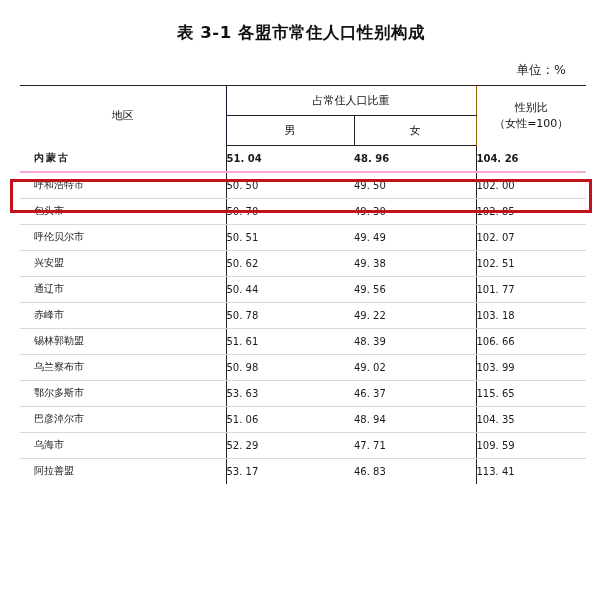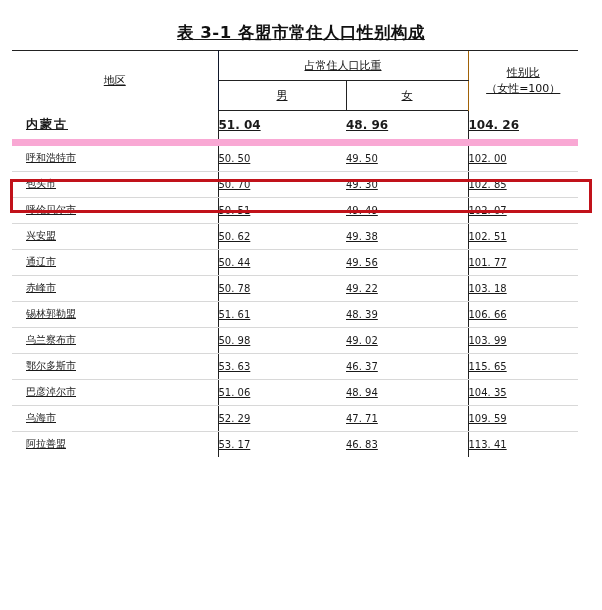--- a/index.html
+++ b/index.html
@@ -13,22 +13,21 @@
     font-family: "DejaVu Sans", "Liberation Sans", sans-serif;
     color: #1a1a1a;
     position: relative;
     overflow: hidden;
   }
   .page {
     width: 602px;
     height: 610px;
     position: relative;
     box-sizing: border-box;
-    padding: 0 12px;
-    text-decoration: underline;
+    padding: 0 20px;
   }
   .title {
     text-align: center;
     font-size: 16.5px;
     font-weight: bold;
     letter-spacing: 0.5px;
     padding-top: 22px;
     padding-bottom: 6px;
     color: #111;
   }
@@ -99,22 +98,22 @@
     text-align: left;
     padding-right: 34px;
     font-family: "DejaVu Sans", "Liberation Sans", sans-serif;
   }
   td.num.ratio {
     border-left: 1px solid #222;
     padding-right: 28px;
   }
   tr.total td {
     font-weight: bold;
-    font-size: 12px;
-    border-bottom: 7px solid #f9a8d4;
+    font-size: 10px;
+    border-bottom: 2px solid #f9a8d4;
   }
   tr.total td.region { letter-spacing: 2px; }
 
   
   .highlight-box {
     position: absolute;
     left: 10px;
     top: 219px;
     width: 582px;
     height: 34px;
@@ -124,20 +123,21 @@
     z-index: 5;
   }
 </style>
 </head>
 <body>
 
 <div class="page">
 
   <div class="title">表 3-1  各盟市常住人口性别构成</div>
 
+  <div class="unit">单位：%</div>
 
   <table class="data">
     <colgroup>
       <col class="c-region">
       <col class="c-male">
       <col class="c-female">
       <col class="c-ratio">
     </colgroup>
     <thead>
       <tr class="rule-top">

